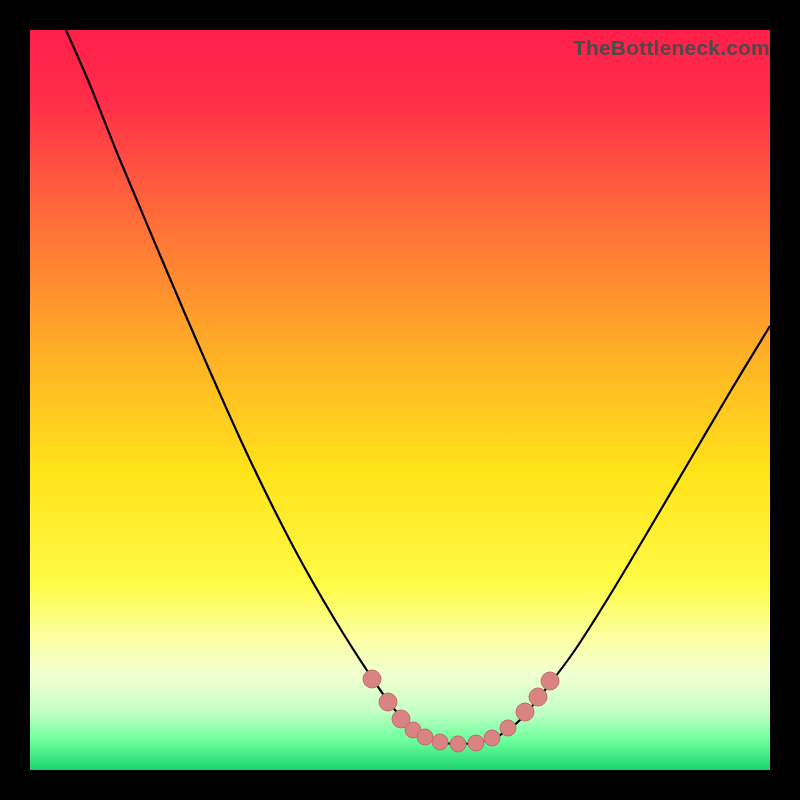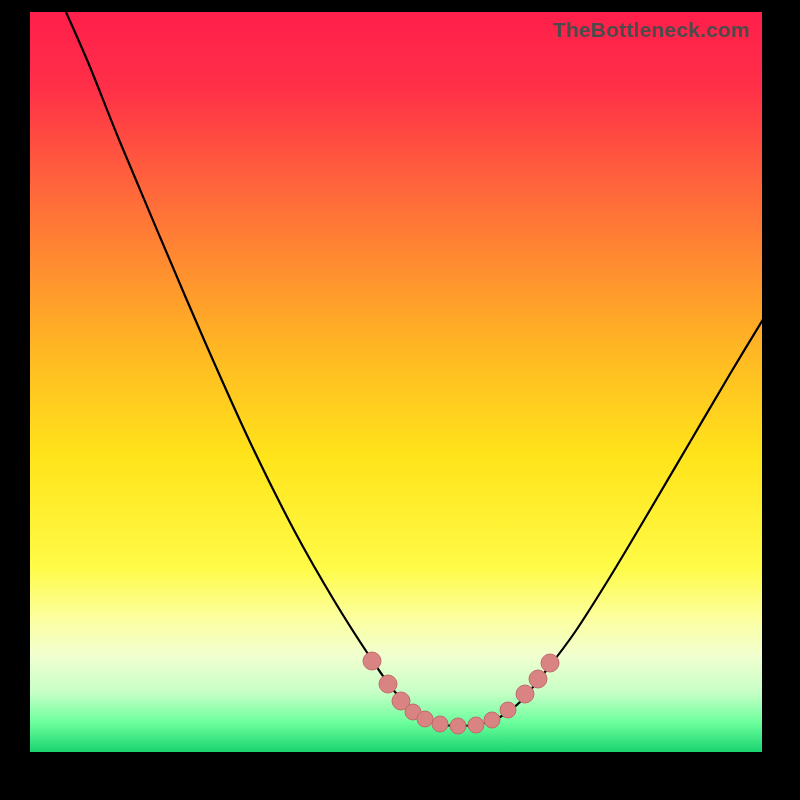--- a/index.html
+++ b/index.html
@@ -13,24 +13,25 @@
   }
   .frame {
     position: absolute;
     left: 0; top: 0;
     width: 800px; height: 800px;
     background: #000;
   }
   .plot {
     position: absolute;
     left: 30px;
-    top: 12px;
+    top: 30px;
     width: 732px;
     height: 740px;
     overflow: hidden;
+    padding-left: 20px;
   }
   .gradient {
     position: absolute;
     left: 0; top: 0; right: 0; bottom: 0;
   }
   .watermark {
     position: absolute;
     top: 6px;
     right: 12px;
     color: #4b4b4b;

